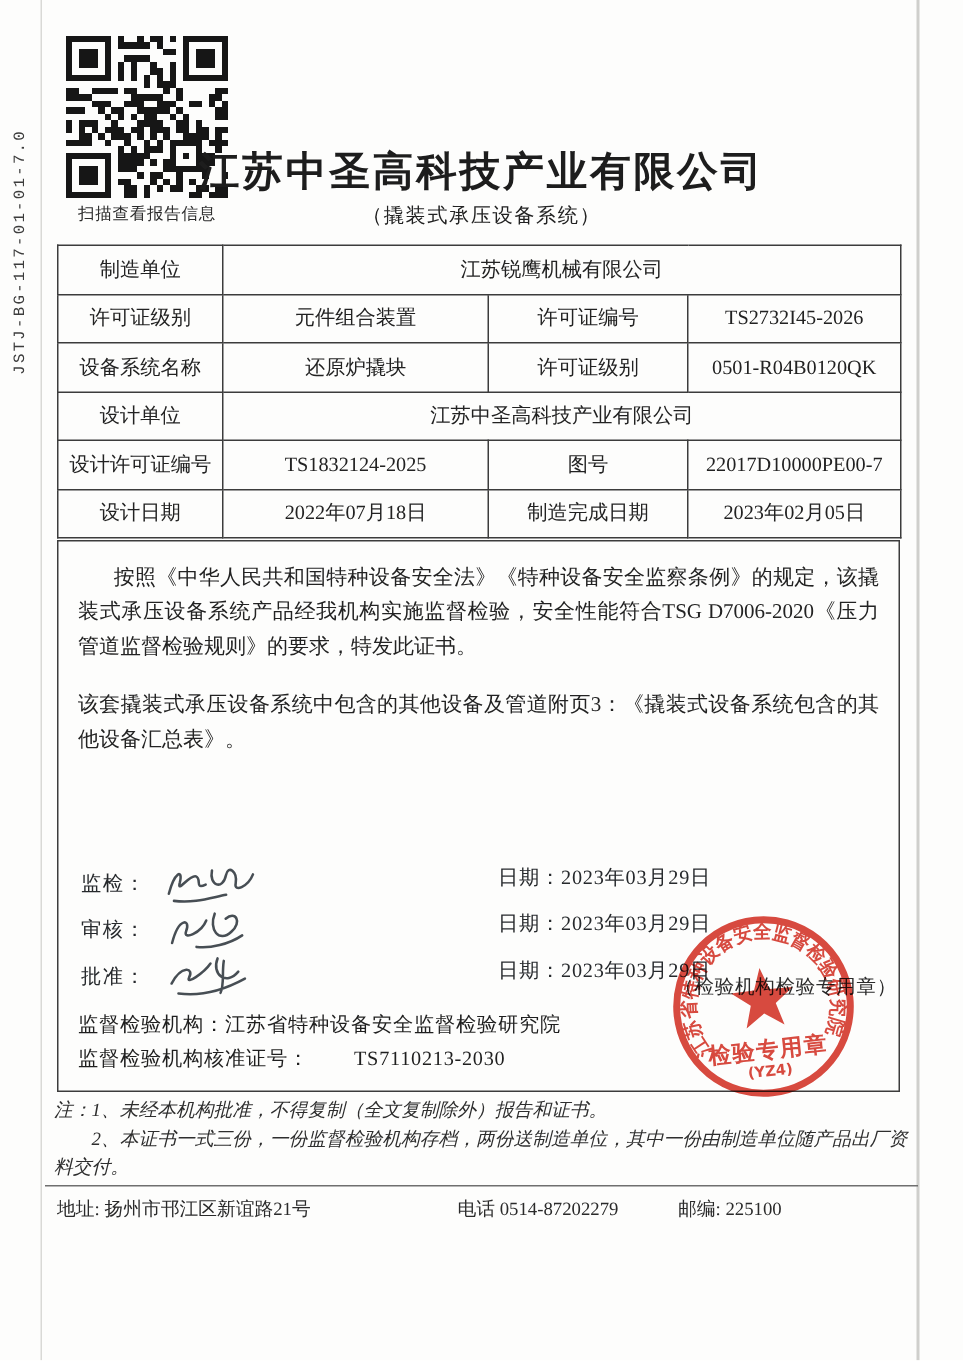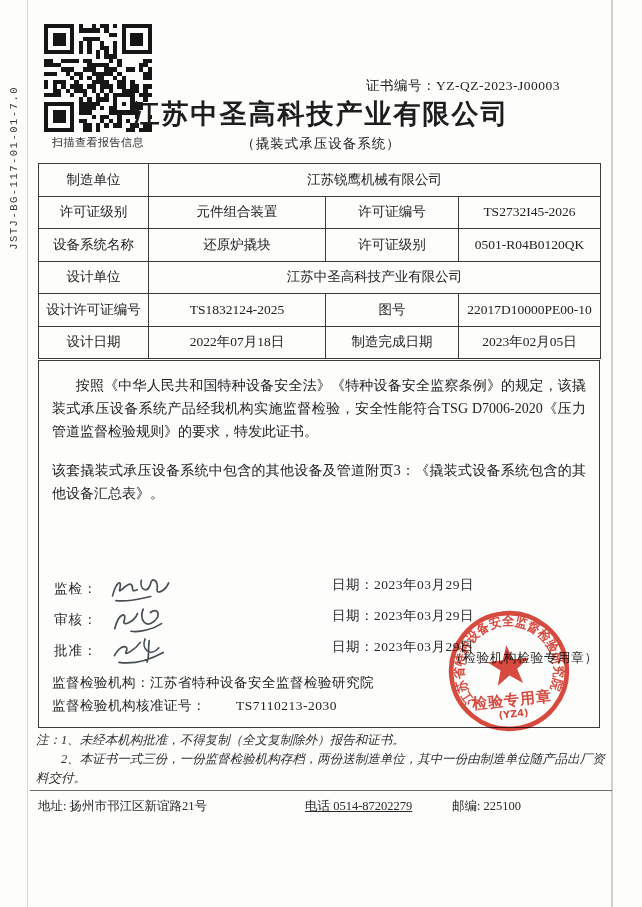--- a/index.html
+++ b/index.html
@@ -68,41 +68,40 @@
   .stamp .center-text{font-size:14.5px;font-weight:700;letter-spacing:1px;}
   .stamp .code-text{font-size:9.5px;font-weight:700;}
 
   .notes{position:absolute;left:36px;top:731px;width:570px;font-size:12.5px;line-height:19px;font-style:italic;color:#2e2e2e;}
   .notes p{margin:0;}
   .notes .n2{text-indent:2em;}
 
   .footer-rule{position:absolute;left:30px;right:30px;top:790px;border-top:1.6px solid #6f6f6f;}
   .footer{position:absolute;left:38px;top:798px;right:20px;height:20px;font-size:12.5px;color:#2a2a2a;}
   .footer .addr{position:absolute;left:0;top:0;}
-  .footer .phone{position:absolute;left:267px;top:0;text-decoration:underline;}
+  .footer .phone{position:absolute;left:267px;top:0;}
   .footer .post{position:absolute;left:414px;top:0;}
 </style>
 </head>
 <body>
 
 <div class="page">
   <div class="scan-edge left"></div>
   <div class="scan-edge right"></div>
 
   <div class="vert-code">JSTJ-BG-117-01-01-7.0</div>
 
   <div class="qr-wrap">
     <svg viewBox="0 0 25 25" shape-rendering="crispEdges">
       <path id="qr-finders" fill="#161616" fill-rule="evenodd" d="M0 0h7v7h-7zM1 1v5h5v-5zM2 2h3v3h-3zM18 0h7v7h-7zM19 1v5h5v-5zM20 2h3v3h-3zM0 18h7v7h-7zM1 19v5h5v-5zM2 20h3v3h-3zM16 16h5v5h-5zM17 17v3h3v-3zM18 18h1v1h-1z"></path>
       <path id="qr-cells" fill="#161616" d="M8 0h1v1h-1zM11 0h1v1h-1zM13 0h1v1h-1zM14 0h1v1h-1zM16 0h1v1h-1zM8 1h1v1h-1zM9 1h1v1h-1zM10 1h1v1h-1zM11 1h1v1h-1zM12 1h1v1h-1zM14 1h1v1h-1zM15 2h1v1h-1zM16 2h1v1h-1zM9 3h1v1h-1zM10 3h1v1h-1zM11 3h1v1h-1zM12 3h1v1h-1zM8 4h1v1h-1zM10 4h1v1h-1zM13 4h1v1h-1zM16 4h1v1h-1zM8 5h1v1h-1zM10 5h1v1h-1zM13 5h1v1h-1zM14 5h1v1h-1zM16 5h1v1h-1zM8 6h1v1h-1zM10 6h1v1h-1zM12 6h1v1h-1zM14 6h1v1h-1zM16 6h1v1h-1zM12 7h1v1h-1zM14 7h1v1h-1zM15 7h1v1h-1zM16 7h1v1h-1zM0 8h1v1h-1zM1 8h1v1h-1zM4 8h1v1h-1zM5 8h1v1h-1zM6 8h1v1h-1zM7 8h1v1h-1zM9 8h1v1h-1zM10 8h1v1h-1zM15 8h1v1h-1zM17 8h1v1h-1zM23 8h1v1h-1zM24 8h1v1h-1zM0 9h1v1h-1zM1 9h1v1h-1zM2 9h1v1h-1zM3 9h1v1h-1zM10 9h1v1h-1zM11 9h1v1h-1zM12 9h1v1h-1zM13 9h1v1h-1zM14 9h1v1h-1zM17 9h1v1h-1zM22 9h1v1h-1zM23 9h1v1h-1zM4 10h1v1h-1zM5 10h1v1h-1zM6 10h1v1h-1zM9 10h1v1h-1zM10 10h1v1h-1zM11 10h1v1h-1zM14 10h1v1h-1zM15 10h1v1h-1zM16 10h1v1h-1zM19 10h1v1h-1zM20 10h1v1h-1zM22 10h1v1h-1zM24 10h1v1h-1zM0 11h1v1h-1zM1 11h1v1h-1zM2 11h1v1h-1zM5 11h1v1h-1zM7 11h1v1h-1zM8 11h1v1h-1zM11 11h1v1h-1zM12 11h1v1h-1zM13 11h1v1h-1zM14 11h1v1h-1zM15 11h1v1h-1zM17 11h1v1h-1zM23 11h1v1h-1zM24 11h1v1h-1zM6 12h1v1h-1zM8 12h1v1h-1zM10 12h1v1h-1zM12 12h1v1h-1zM13 12h1v1h-1zM16 12h1v1h-1zM18 12h1v1h-1zM23 12h1v1h-1zM24 12h1v1h-1zM0 13h1v1h-1zM2 13h1v1h-1zM3 13h1v1h-1zM4 13h1v1h-1zM7 13h1v1h-1zM11 13h1v1h-1zM12 13h1v1h-1zM13 13h1v1h-1zM14 13h1v1h-1zM17 13h1v1h-1zM18 13h1v1h-1zM20 13h1v1h-1zM0 14h1v1h-1zM2 14h1v1h-1zM4 14h1v1h-1zM6 14h1v1h-1zM7 14h1v1h-1zM8 14h1v1h-1zM10 14h1v1h-1zM11 14h1v1h-1zM13 14h1v1h-1zM14 14h1v1h-1zM15 14h1v1h-1zM17 14h1v1h-1zM18 14h1v1h-1zM20 14h1v1h-1zM21 14h1v1h-1zM23 14h1v1h-1zM24 14h1v1h-1zM2 15h1v1h-1zM3 15h1v1h-1zM5 15h1v1h-1zM7 15h1v1h-1zM8 15h1v1h-1zM9 15h1v1h-1zM11 15h1v1h-1zM13 15h1v1h-1zM15 15h1v1h-1zM18 15h1v1h-1zM19 15h1v1h-1zM20 15h1v1h-1zM21 15h1v1h-1zM23 15h1v1h-1zM0 16h1v1h-1zM1 16h1v1h-1zM2 16h1v1h-1zM3 16h1v1h-1zM6 16h1v1h-1zM9 16h1v1h-1zM12 16h1v1h-1zM14 16h1v1h-1zM22 16h1v1h-1zM23 16h1v1h-1zM24 16h1v1h-1zM8 17h1v1h-1zM10 17h1v1h-1zM12 17h1v1h-1zM13 17h1v1h-1zM14 17h1v1h-1zM23 17h1v1h-1zM8 18h1v1h-1zM9 18h1v1h-1zM10 18h1v1h-1zM11 18h1v1h-1zM12 18h1v1h-1zM21 18h1v1h-1zM22 18h1v1h-1zM8 19h1v1h-1zM9 19h1v1h-1zM10 19h1v1h-1zM11 19h1v1h-1zM13 19h1v1h-1zM15 19h1v1h-1zM21 19h1v1h-1zM22 19h1v1h-1zM8 20h1v1h-1zM9 20h1v1h-1zM10 20h1v1h-1zM15 20h1v1h-1zM21 20h1v1h-1zM11 21h1v1h-1zM13 21h1v1h-1zM14 21h1v1h-1zM17 21h1v1h-1zM21 21h1v1h-1zM24 21h1v1h-1zM8 22h1v1h-1zM9 22h1v1h-1zM13 22h1v1h-1zM15 22h1v1h-1zM17 22h1v1h-1zM19 22h1v1h-1zM9 23h1v1h-1zM10 23h1v1h-1zM12 23h1v1h-1zM14 23h1v1h-1zM16 23h1v1h-1zM17 23h1v1h-1zM20 23h1v1h-1zM21 23h1v1h-1zM23 23h1v1h-1zM24 23h1v1h-1zM9 24h1v1h-1zM10 24h1v1h-1zM12 24h1v1h-1zM19 24h1v1h-1zM20 24h1v1h-1zM22 24h1v1h-1zM23 24h1v1h-1zM24 24h1v1h-1z"></path>
     </svg>
     <div class="qr-caption">扫描查看报告信息</div>
   </div>
 
-  <div class="cert-no">证书编号：YZ-QZ-2023-J00003</div>
   <h1 class="title">江苏中圣高科技产业有限公司</h1>
   <div class="subtitle">（撬装式承压设备系统）</div>
 
   <table class="info">
     <colgroup>
         <col style="width:110px">
         <col style="width:177px">
         <col style="width:133px">
         <col style="width:142px">
       </colgroup>
@@ -124,21 +123,21 @@
         <td>0501-R04B0120QK</td>
       </tr>
       <tr>
         <td>设计单位</td>
         <td colspan="3">江苏中圣高科技产业有限公司</td>
       </tr>
       <tr>
         <td>设计许可证编号</td>
         <td>TS1832124-2025</td>
         <td>图号</td>
-        <td>22017D10000PE00-10</td>
+        <td>22017D10000PE00-7</td>
       </tr>
       <tr>
         <td>设计日期</td>
         <td>2022年07月18日</td>
         <td>制造完成日期</td>
         <td>2023年02月05日</td>
       </tr>
     </tbody>
   </table>
 

